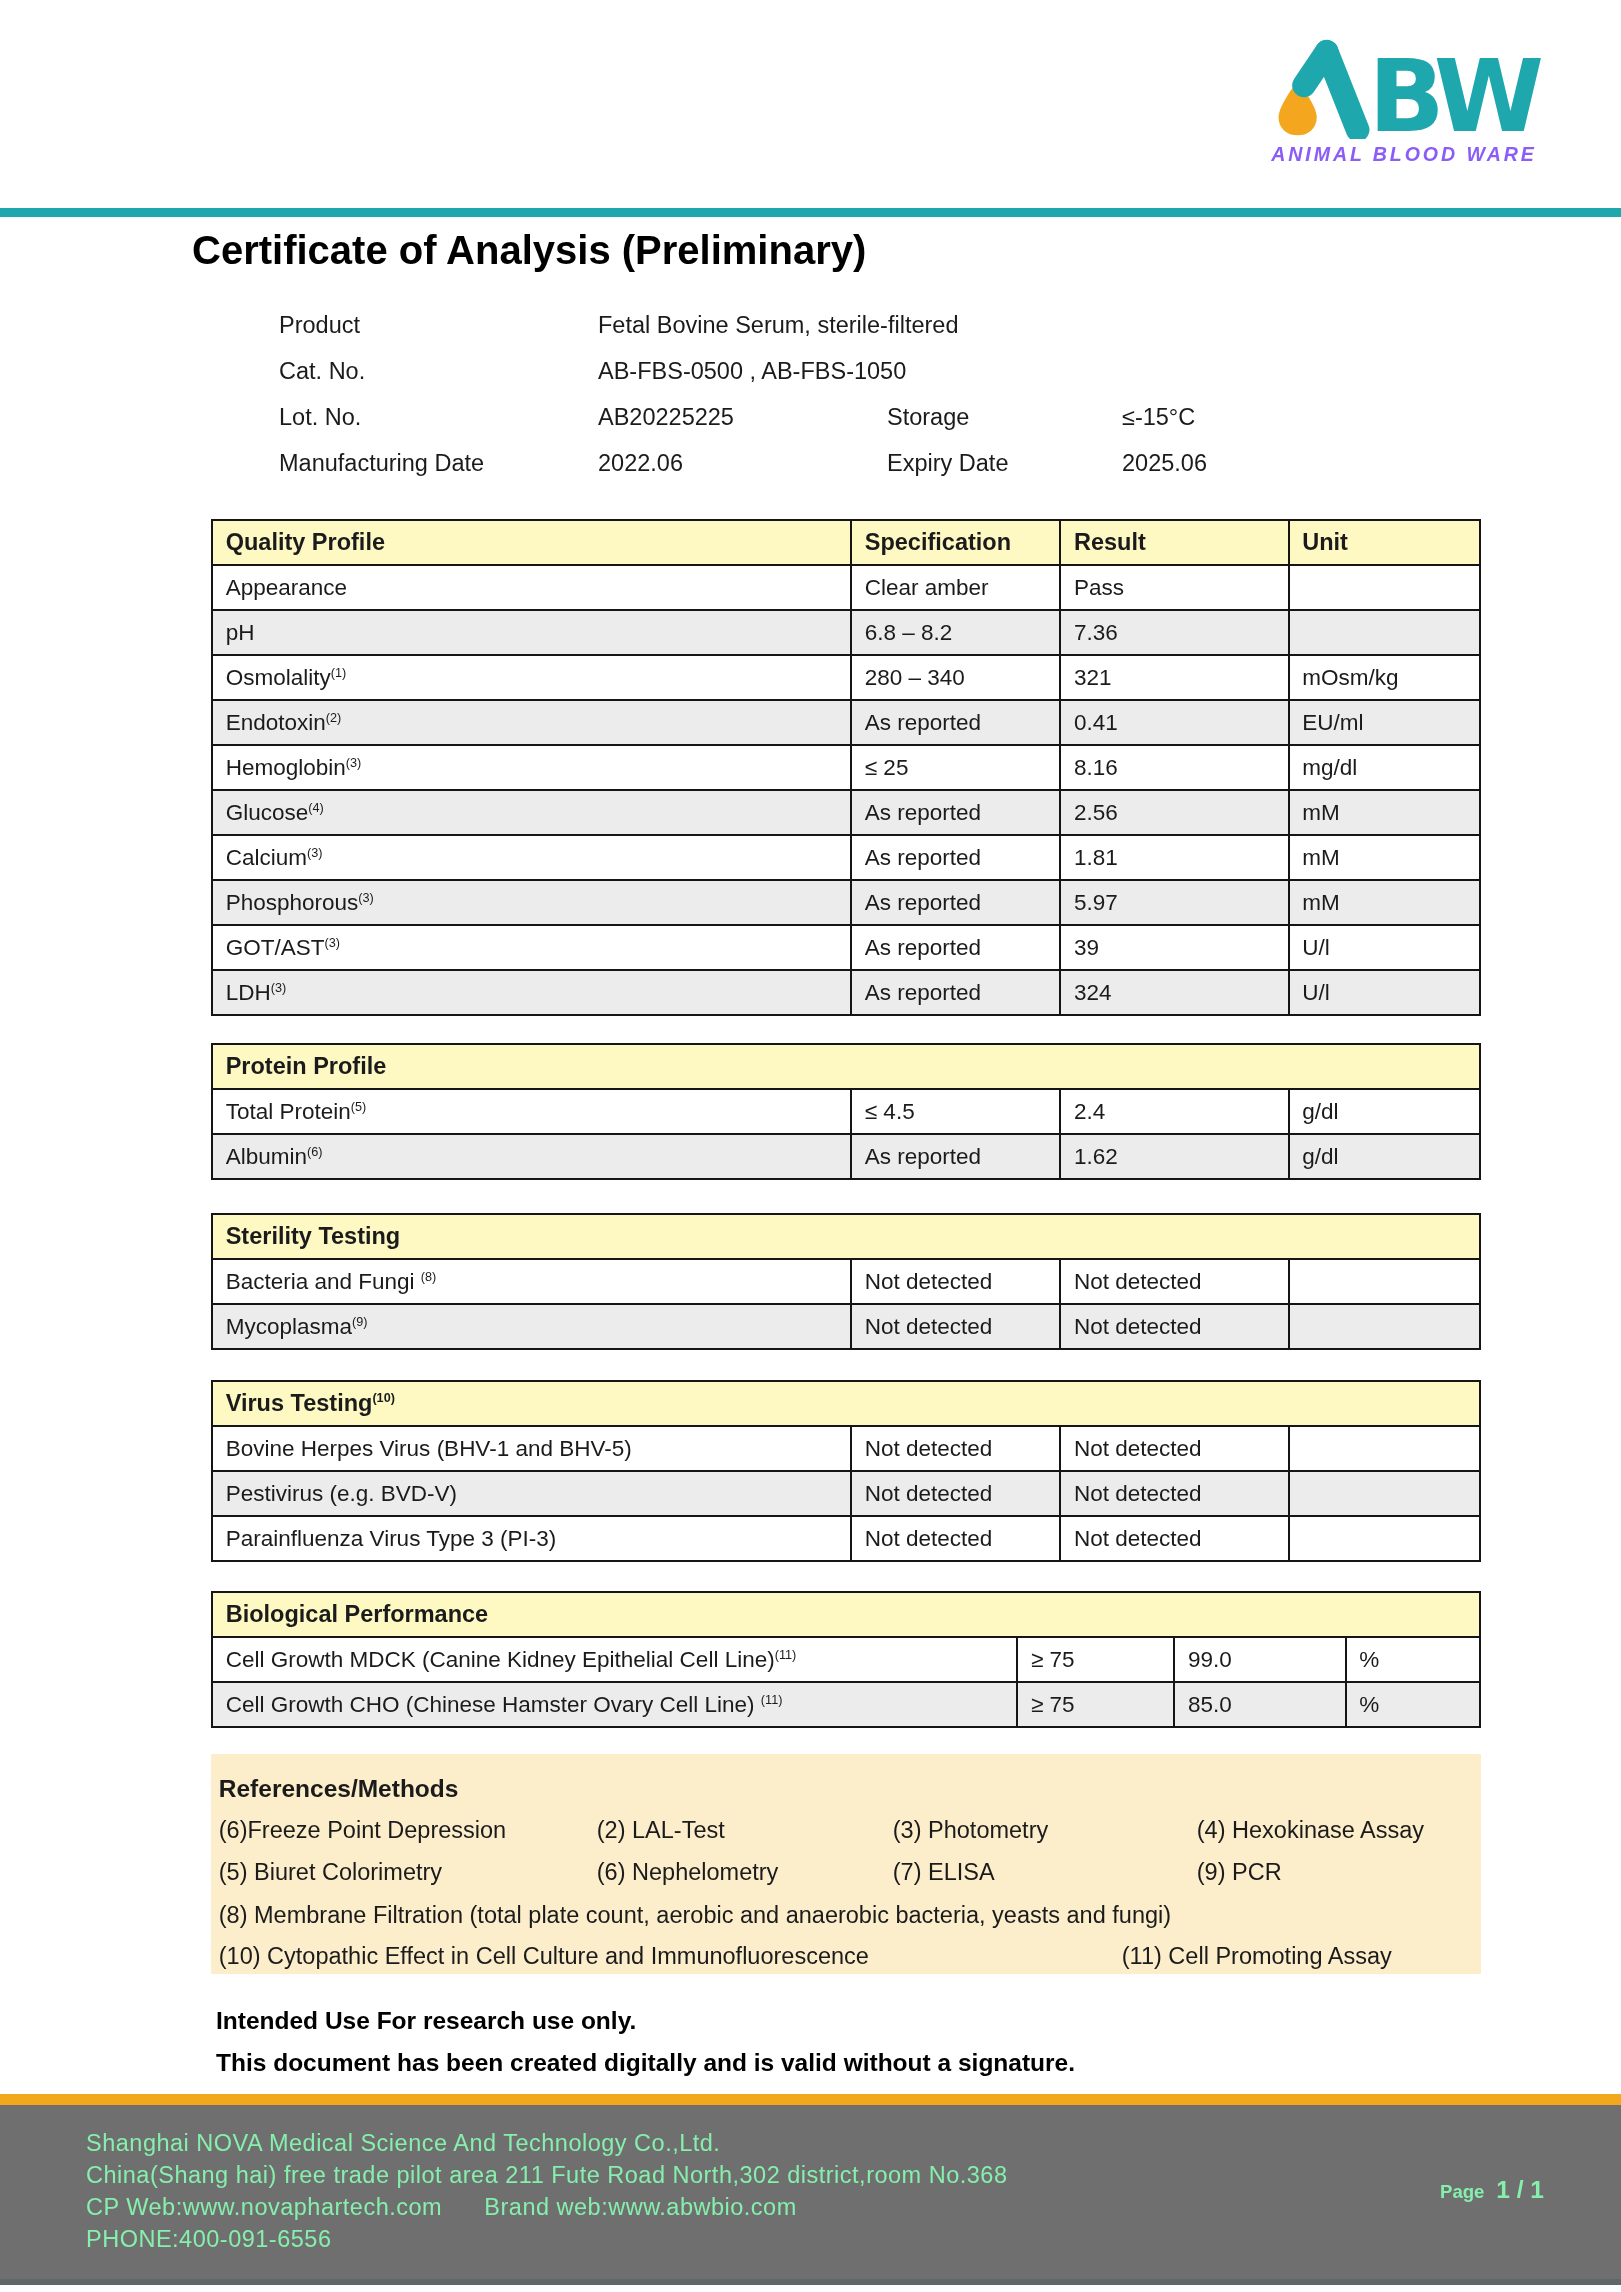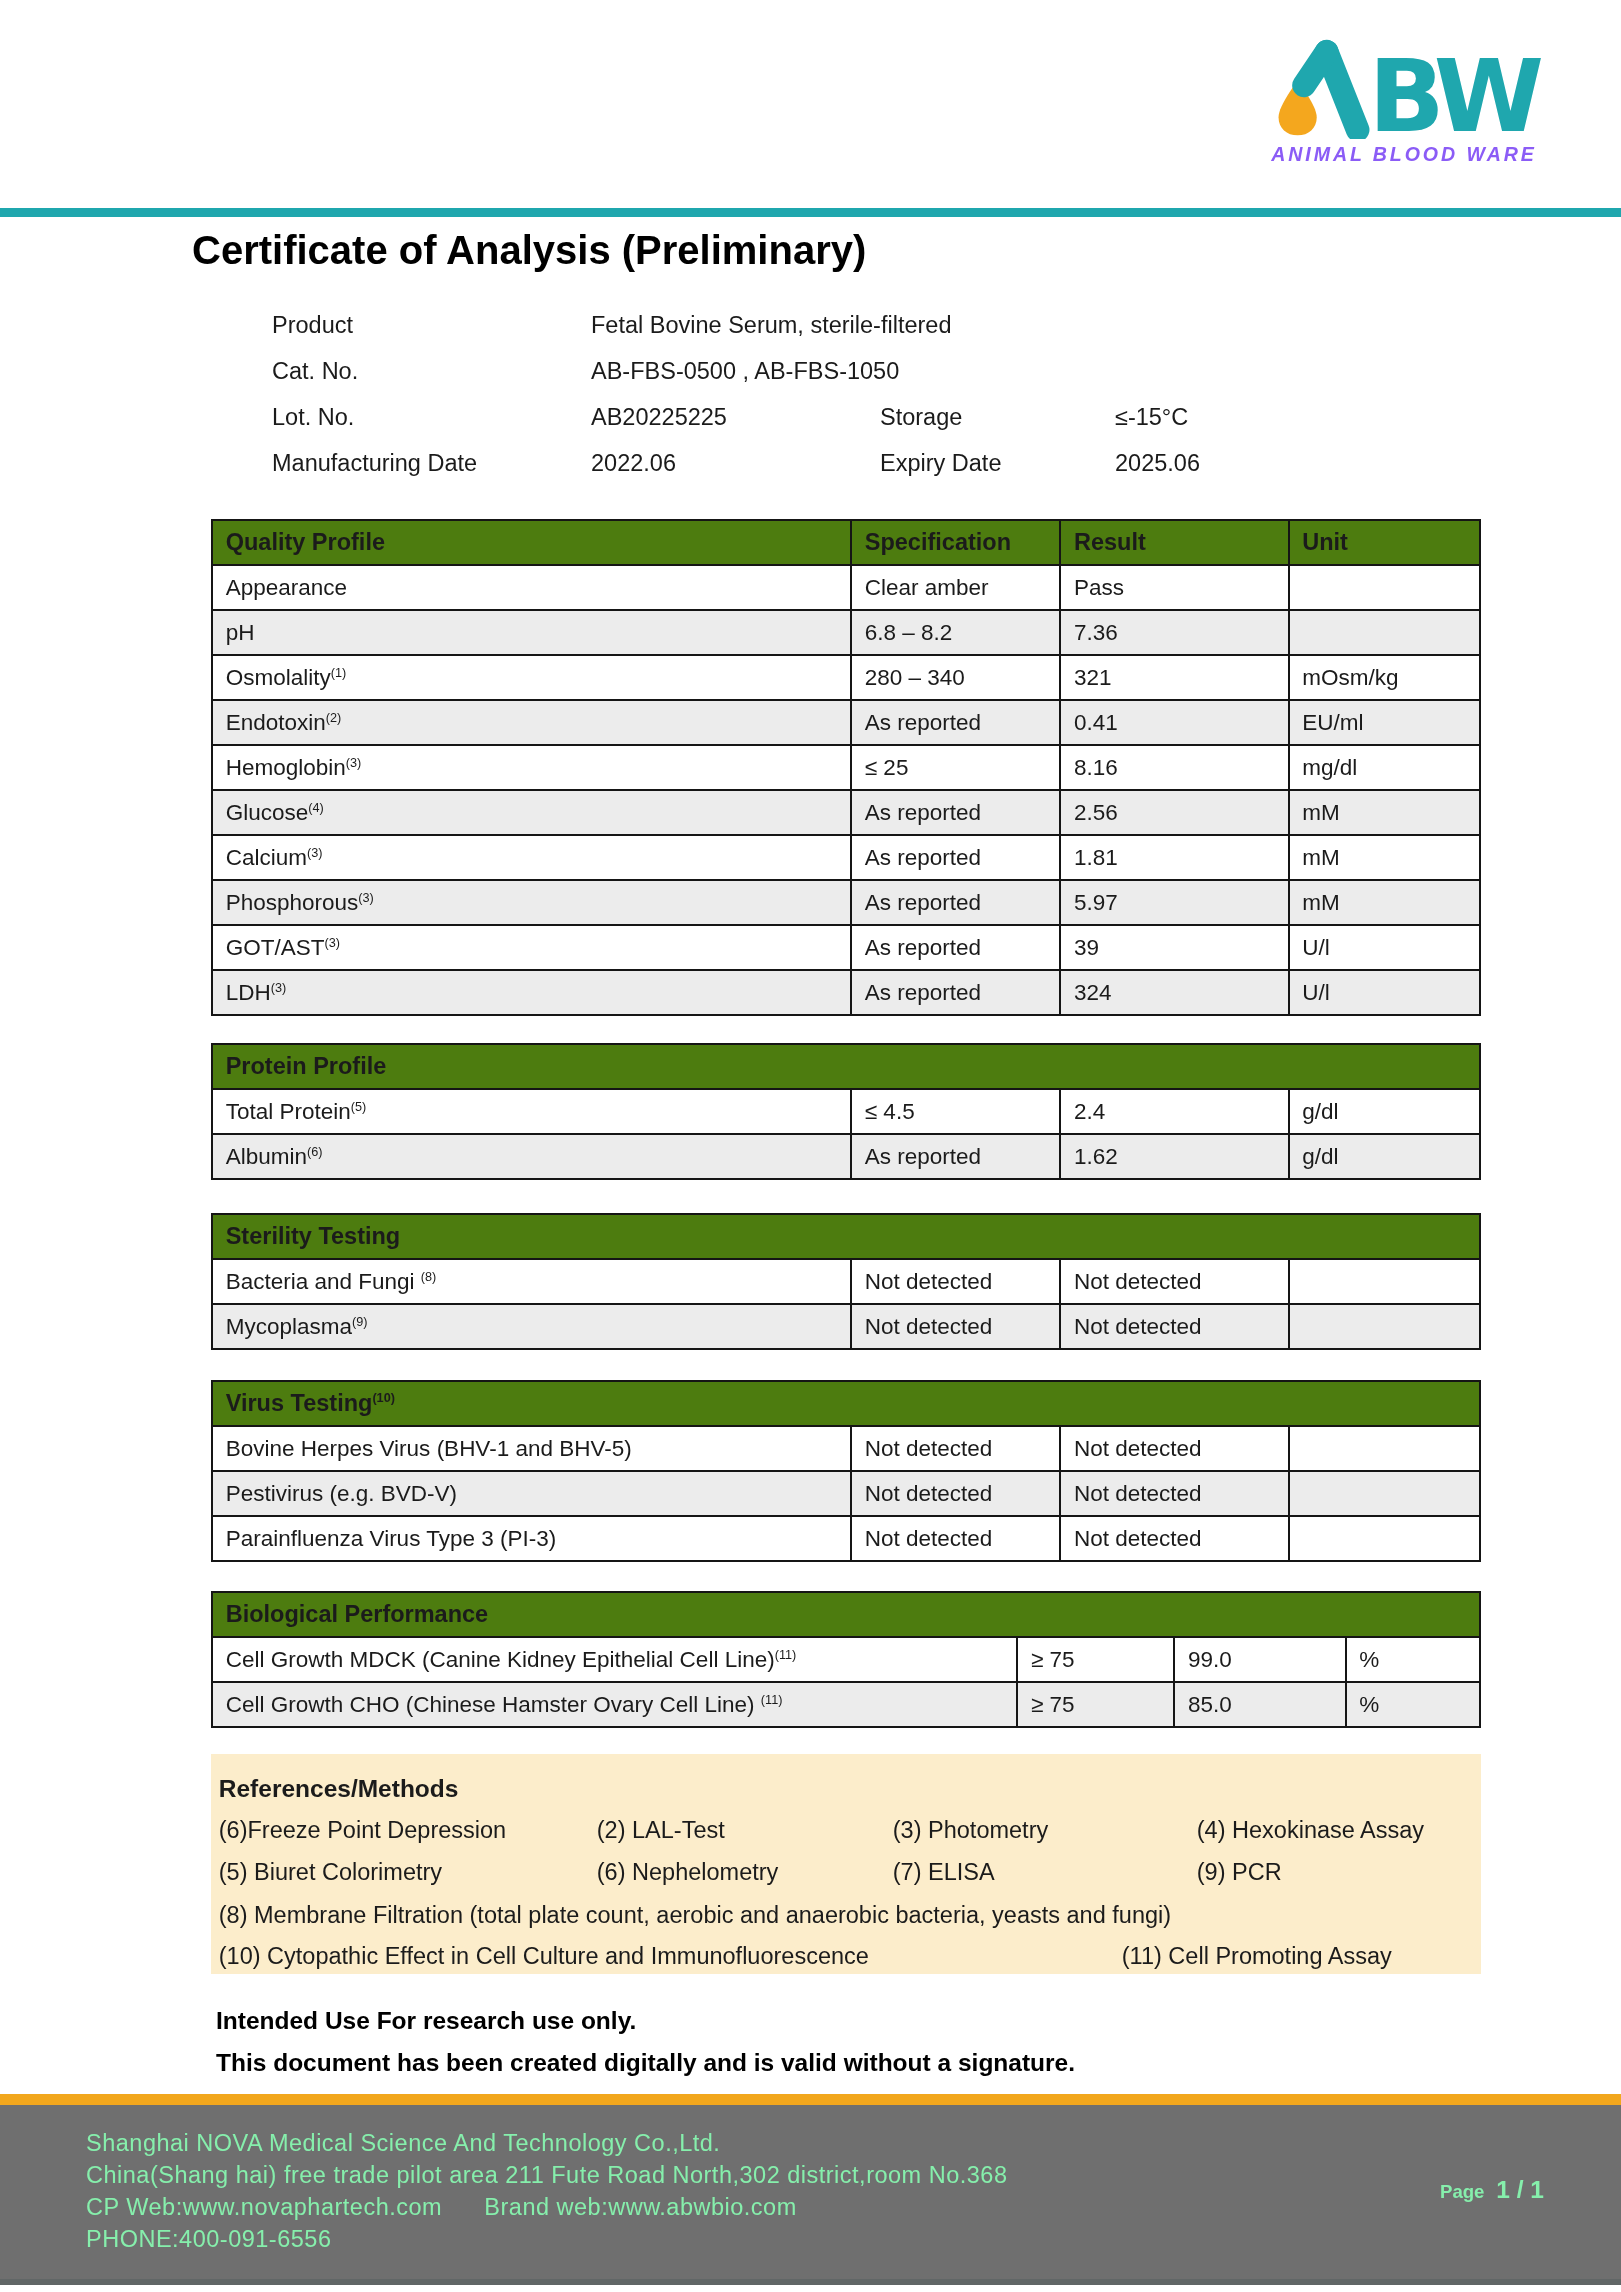--- a/index.html
+++ b/index.html
@@ -15,29 +15,29 @@
   .logo-tagline {
     margin-top:3.9px; color:#8b5cf6; font-weight:bold; font-style:italic;
     font-size:19.6px; letter-spacing:2.9px; white-space:nowrap;
   }
 
   .top-rule { position:absolute; top:208px; left:0; width:1621px; height:8.8px; background:#1FA7AE; }
 
   .title { position:absolute; top:228px; left:192px; font-size:40px; font-weight:bold; color:#000; }
 
   
-  .info { position:absolute; top:302px; left:272px; width:1215px; font-size:23.5px; }
+  .info { position:absolute; top:302px; left:279px; width:1215px; font-size:23.5px; }
   .info-row { display:grid; grid-template-columns:319px 289px 235px 1fr; height:46px; align-items:center; }
   .info .span3 { grid-column:2 / 5; }
 
   
   .tbl { position:absolute; left:211px; width:1270px; }
   .tbl table { border-collapse:collapse; width:100%; font-size:22.5px; border:2.9px solid #151515; table-layout:fixed; }
   .tbl td, .tbl th { border:2px solid #151515; height:45px; padding:0 12.7px; vertical-align:middle; text-align:left; overflow:hidden; white-space:nowrap; }
-  .tbl th { font-weight:bold; background:#4d7c0f; font-size:23.5px; }
+  .tbl th { font-weight:bold; background:#fef9c3; font-size:23.5px; }
   .tbl tr.shade td { background:#ECECEC; }
   .tbl sup { font-size:12.7px; vertical-align:super; line-height:0; }
 
   #t-quality   { top:519px; }
   #t-protein   { top:1043px; }
   #t-sterility { top:1213px; }
   #t-virus     { top:1380px; }
   #t-bio       { top:1591px; }
 
   

